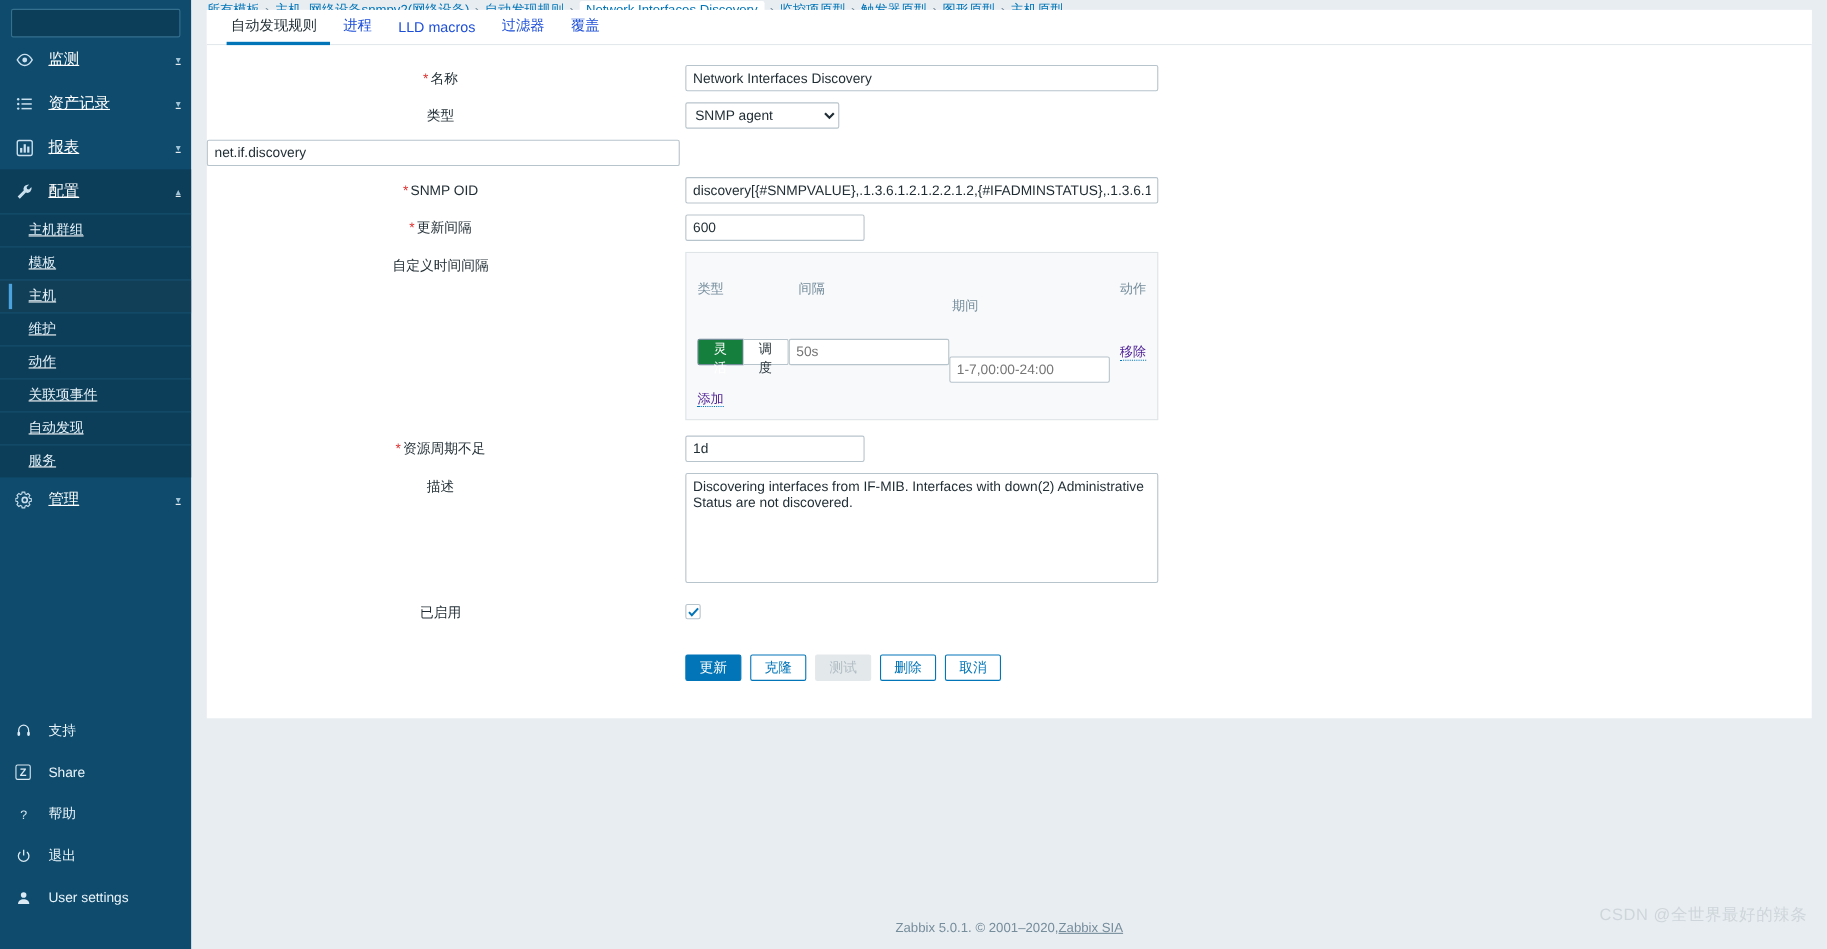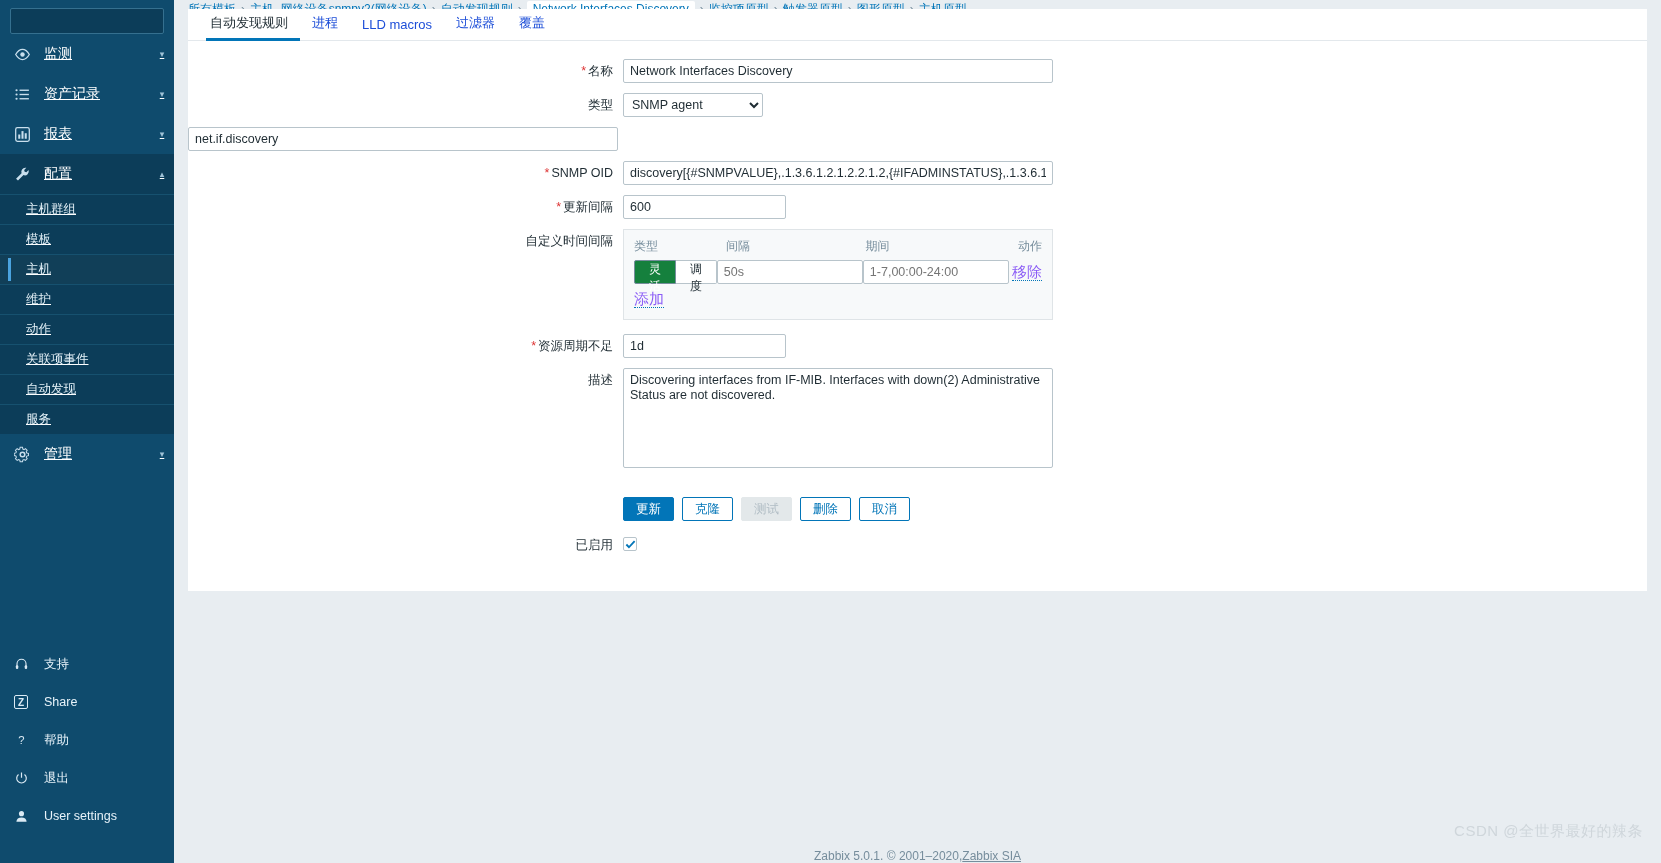--- a/index.html
+++ b/index.html
@@ -117,21 +117,21 @@
   
   .form {
     padding: 18px 0 24px 0;
   }
   .row {
     display: flex; align-items: flex-start;
     margin-bottom: 10px;
   }
   .lbl {
     width: 435px; min-width: 435px;
-    text-align: right; padding-right: 10px;
+    text-align: center; padding-right: 10px;
     font-size: 12.5px; color: #1f2c33;
     line-height: 24px;
   }
   .lbl .req { color: #d33; margin-right: 2px; }
   .fld { flex: 1; }
 
   input.txt, textarea.txt, select.sel {
     font-family: "Liberation Sans", sans-serif;
     font-size: 12.5px; color: #1f2c33;
     border: 1px solid #b8c4cb; border-radius: 2px;
@@ -152,36 +152,36 @@
     border: 1px solid #dfe4e7;
     background: #f7f9fa;
     padding: 8px 10px 10px 10px;
   }
   .int-head, .int-row {
     display: flex; align-items: center;
   }
   .int-head { font-size: 12px; color: #768d9c; margin-bottom: 5px; }
   .c-type { width: 100px; }
   .c-int  { width: 152px; }
-  .c-per  { width: 152px; }
+  .c-per  { width: 152px; margin-top: 32px; }
   .c-act  { width: 40px; text-align: right; }
   .int-row { margin-bottom: 6px; }
   .seg { display: flex; }
   .seg button {
     font-family: "Liberation Sans", sans-serif;
     font-size: 12px; height: 24px; padding: 0 10px;
     border: 1px solid #b8c4cb; background: #fff; color: #1f2c33;
     cursor: pointer;
   }
   .seg button:first-child { border-radius: 2px 0 0 2px; }
   .seg button:last-child { border-radius: 0 2px 2px 0; border-left: 0; }
   .seg button.on { background: #15803d; color: #fff; border-color: #768d9c; }
   .int-row input.txt { width: 146px; }
   .lnk {
-    color: #8b5cf6; font-size: 15px; cursor: pointer;
+    color: #4c1d95; font-size: 12px; cursor: pointer;
     border-bottom: 1px dotted #0275b8;
   }
 
   .cb {
     width: 14px; height: 14px; border: 1px solid #b8c4cb; border-radius: 2px;
     background: #fff; display: inline-flex; align-items: center; justify-content: center;
     cursor: pointer; margin-top: 4px;
   }
   .cb svg { display: block; }
 
@@ -191,21 +191,21 @@
     font-size: 12.5px; height: 24px; padding: 0 12px;
     border-radius: 2px; cursor: pointer;
     border: 1px solid #0275b8; background: #fff; color: #0275b8;
   }
   .btn.primary { background: #0275b8; color: #fff; }
   .btn.disabled { background: #e3e8ea; border-color: #e3e8ea; color: #b0bcc4; cursor: default; }
 
   
   #footer {
     position: absolute; left: 0; right: 0; bottom: 0;
-    height: 40px; display: flex; align-items: flex-end; justify-content: center;
+    height: 40px; display: flex; align-items: center; justify-content: center;
     font-size: 12px; color: #768d9c;
   }
   #footer a { color: #768d9c; text-decoration: underline; }
   #watermark {
     position: absolute; right: 18px; bottom: 22px;
     font-size: 15px; color: #cfd6db;
     letter-spacing: 0.5px;
   }
 </style>
 </head>
@@ -459,44 +459,44 @@
           </div>
         </div>
 
         <div class="row">
           <div class="lbl"><span>描述</span></div>
           <div class="fld">
             <textarea class="txt" style="">Discovering interfaces from IF-MIB. Interfaces with down(2) Administrative Status are not discovered.</textarea>
           </div>
         </div>
 
+        <div class="row" style="margin-top:12px;">
+          <div class="lbl"><span>已启用</span></div>
+          <div class="fld">
+            <span class="cb">
+              <svg width="11" height="11" viewBox="0 0 12 12">
+                  <polyline points="1.5,6 4.3,9 10.5,2.2" fill="none" stroke="#0275b8" stroke-width="2"></polyline>
+                </svg>
+            </span>
+          </div>
+        </div>
+
         <div class="row">
           <div class="lbl"></div>
           <div class="fld">
             <div class="btnrow">
               <button class="btn primary" type="button">更新</button>
               <button class="btn" type="button">克隆</button>
               <button class="btn disabled" type="button">测试</button>
               <button class="btn" type="button">删除</button>
               <button class="btn" type="button">取消</button>
             </div>
           </div>
         </div>
 
-        <div class="row" style="margin-top:12px;">
-          <div class="lbl"><span>已启用</span></div>
-          <div class="fld">
-            <span class="cb">
-              <svg width="11" height="11" viewBox="0 0 12 12">
-                  <polyline points="1.5,6 4.3,9 10.5,2.2" fill="none" stroke="#0275b8" stroke-width="2"></polyline>
-                </svg>
-            </span>
-          </div>
-        </div>
-
       </div>
     </div>
 
     <div id="footer">
       <span>Zabbix 5.0.1. © 2001–2020, </span>
         <a href="#">Zabbix SIA</a>
     </div>
 
     <div id="watermark">CSDN @全世界最好的辣条</div>
 

